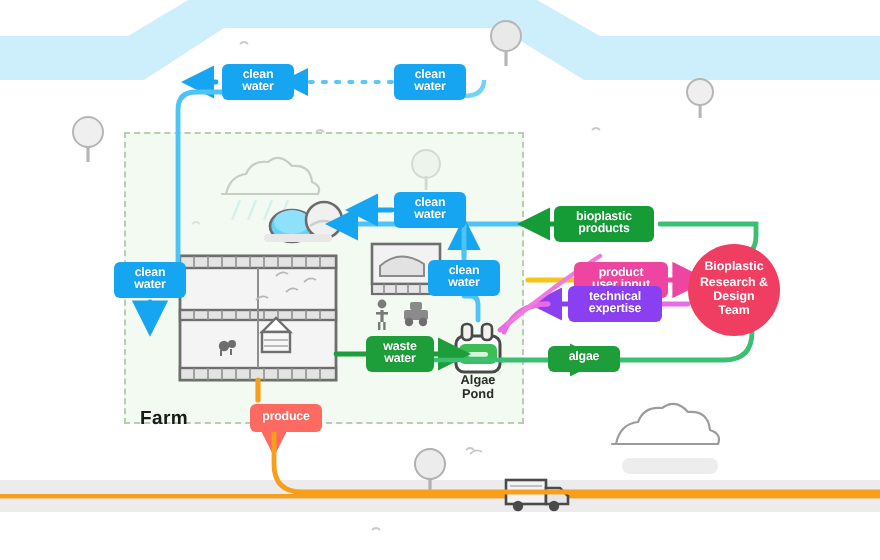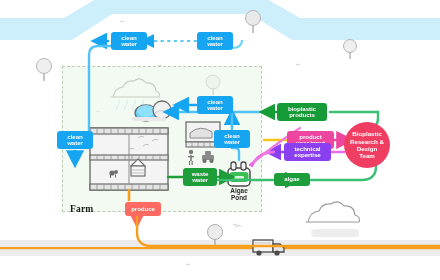--- a/index.html
+++ b/index.html
@@ -47,21 +47,20 @@
 
   .cap{
     position:absolute;
     font-size:6.4px;font-weight:bold;color:#2b2b2b;text-align:center;
     line-height:1.06;
   }
   .farm-label{
     position:absolute;
     font-size:9.5px;font-weight:bold;color:#1a1a1a;
     letter-spacing:.2px;
-    font-family:Liberation Serif, serif;
   }
   .zone{
     position:absolute;
     background:rgba(233,246,229,0.55);
     border:1.1px dashed #b9ccb4;
     box-sizing:border-box;
   }
 </style>
 </head>
 <body>

